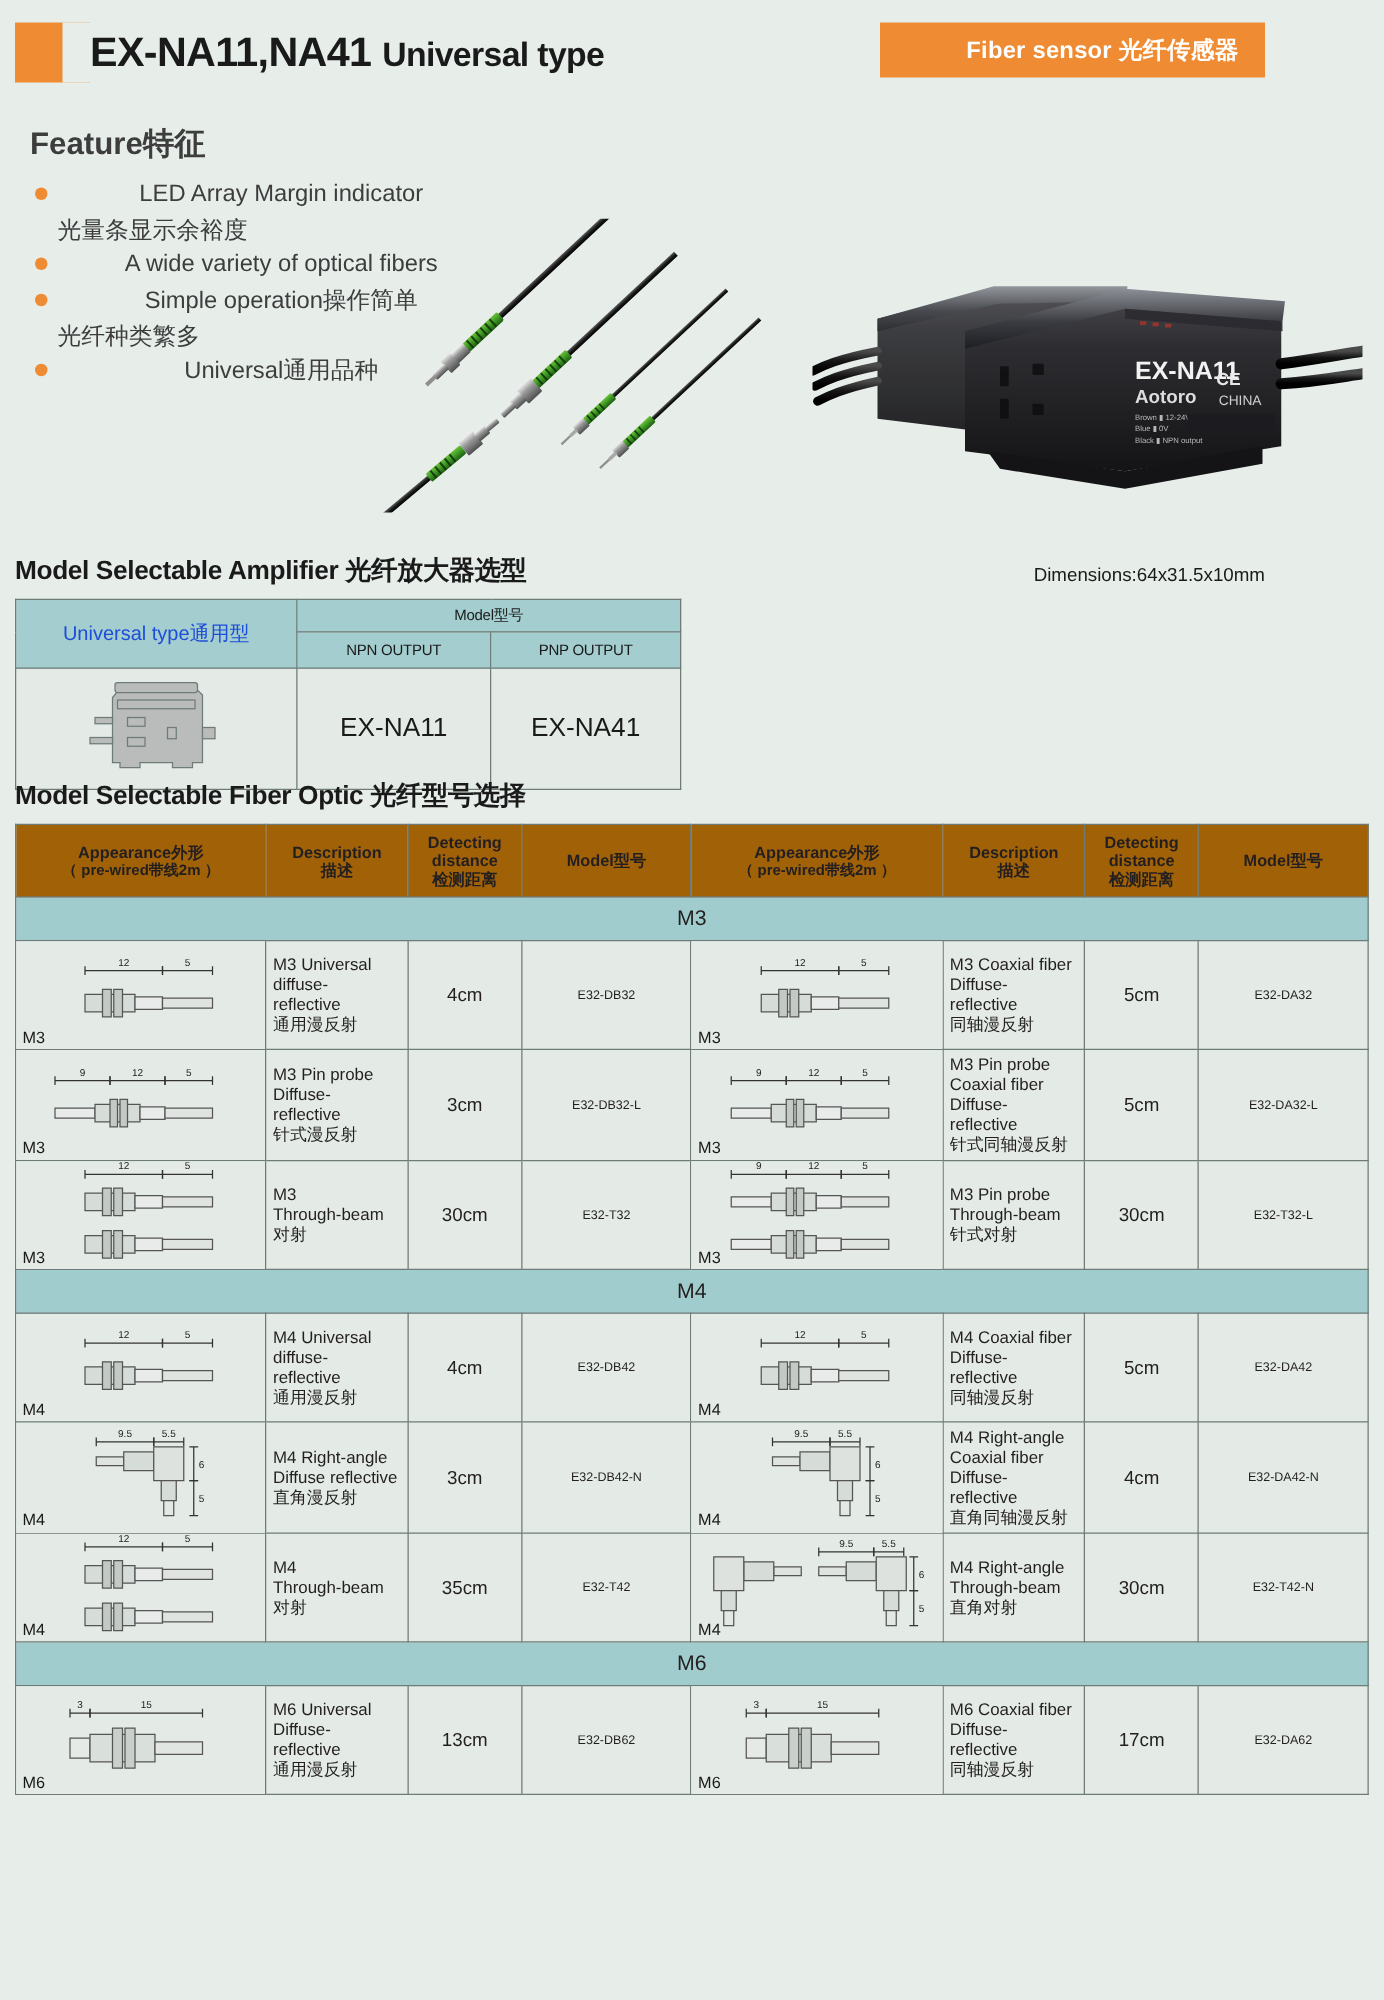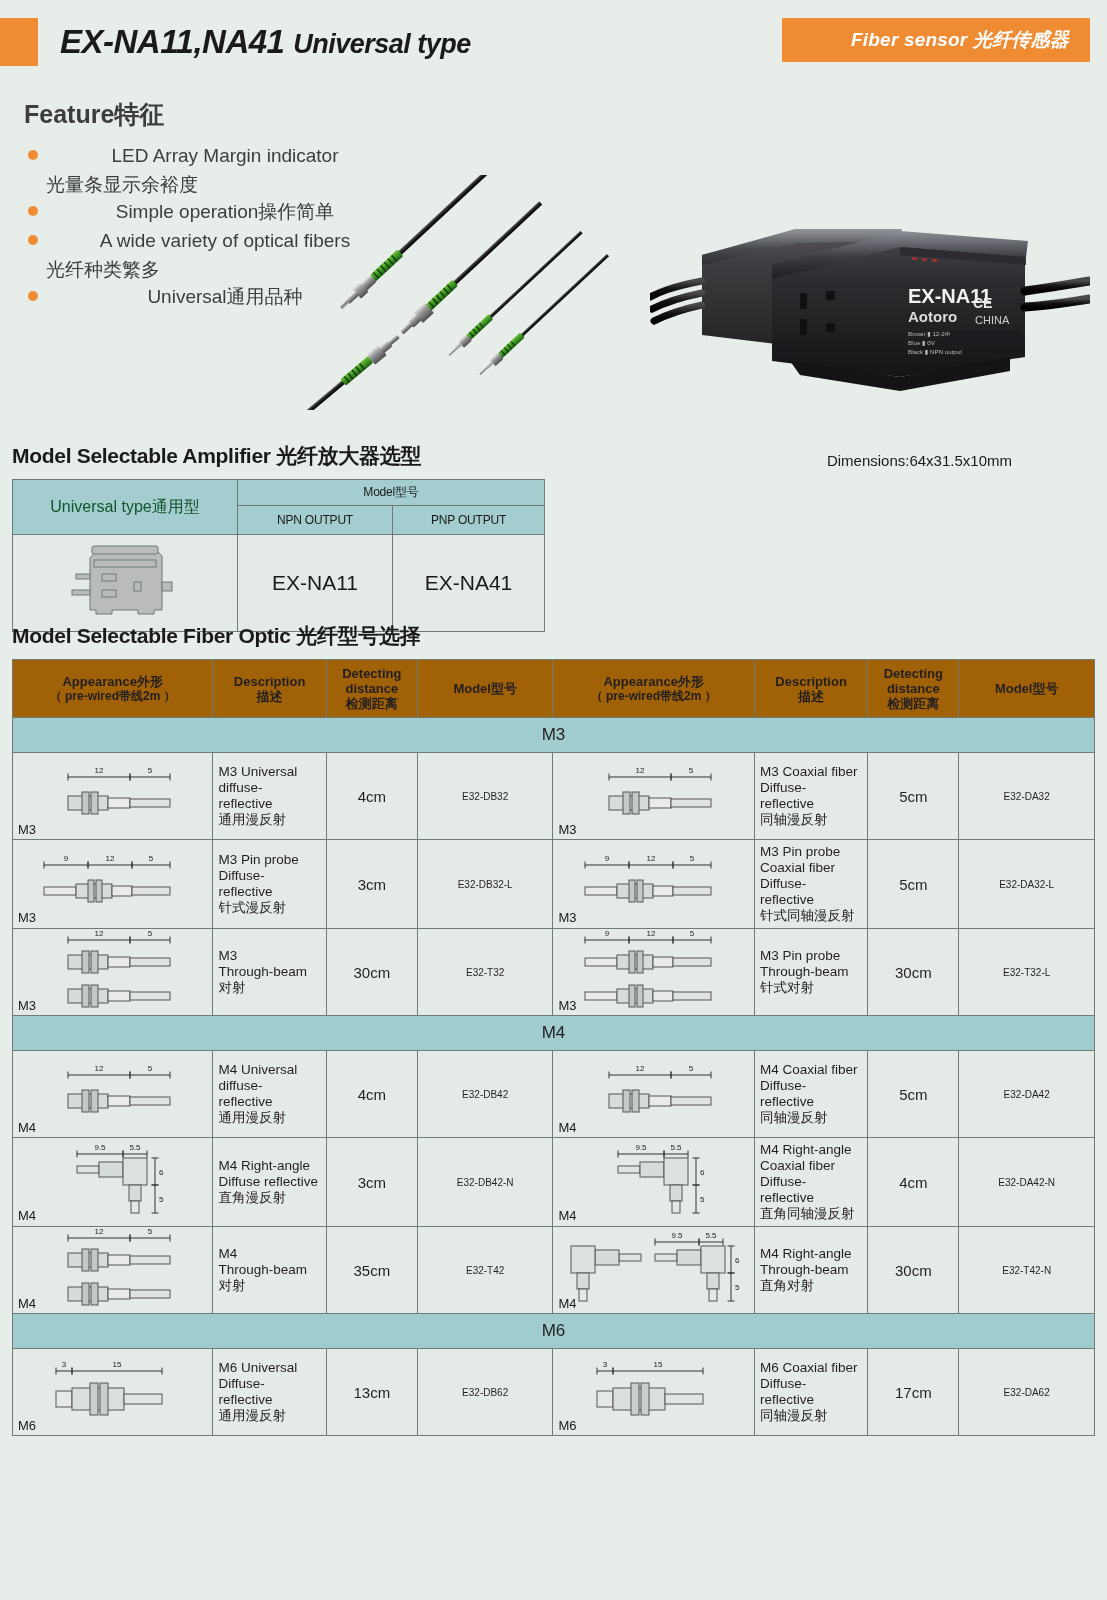--- a/index.html
+++ b/index.html
@@ -6,21 +6,21 @@
   body {
     width: 1107px; height: 1600px;
     background: #e7eeea;
     font-family: "Liberation Sans", sans-serif;
     color: #231f20;
     overflow: hidden;
     position: relative;
   }
 
   
-  .header-band { position: absolute; left: 0; top: 18px; width: 1090px; height: 48px; font-style: italic; }
+  .header-band { position: absolute; left: 12px; top: 18px; width: 1000px; height: 48px; }
   .header-orange-left {
     position: absolute; left: 0; top: 0; width: 60px; height: 48px;
     background: #ef8b33;
   }
   .header-white {
     position: absolute; left: 38px; top: 0; width: 725px; height: 48px;
     background: #e7eeea;
   }
   .header-title {
     position: absolute; left: 60px; top: 50%; transform: translateY(-50%);
@@ -64,21 +64,21 @@
   .amp-sec { position: absolute; left: 12px; top: 442px; }
   .amp-table {
     margin-top: 9px; border-collapse: collapse; width: 533px;
     border: 1px solid #6e7b77;
   }
   .amp-table td, .amp-table th {
     border: 1px solid #6e7b77; text-align: center; vertical-align: middle;
   }
   .amp-head { background: #a3cdce; }
   .amp-body { background: #e4ebe6; }
-  .amp-label { font-size: 16px; color: #14532d; }
+  .amp-label { font-size: 16px; color: #1d4ed8; }
   .amp-sublabel { font-size: 12px; color: #1a1a1a; letter-spacing: -0.2px; }
   .amp-model { font-size: 21px; color: #1a1a1a; }
 
   
   .fiber-sec { position: absolute; left: 12px; top: 622px; width: 1083px; }
   .fiber-table {
     margin-top: 9px; border-collapse: collapse; width: 1083px;
     border: 1px solid #6e7b77; table-layout: fixed;
   }
   .fiber-table td {
@@ -120,26 +120,26 @@
   <div class="feature-title">Feature特征</div>
 
   <div class="feature-item">
     <span class="feature-bullet"></span>
     <div class="feature-en">LED Array Margin indicator</div>
   </div>
   <div class="feature-cn">光量条显示余裕度</div>
 
   <div class="feature-item">
     <span class="feature-bullet"></span>
-    <div class="feature-en">Simple operation操作简单</div>
+    <div class="feature-en">A wide variety of optical fibers</div>
   </div>
 
   <div class="feature-item">
     <span class="feature-bullet"></span>
-    <div class="feature-en">A wide variety of optical fibers</div>
+    <div class="feature-en">Simple operation操作简单</div>
   </div>
   <div class="feature-cn">光纤种类繁多</div>
 
   <div class="feature-item">
     <span class="feature-bullet"></span>
     <div class="feature-en">Universal通用品种</div>
   </div>
 </div>
 
 <div class="photo-fibers">

